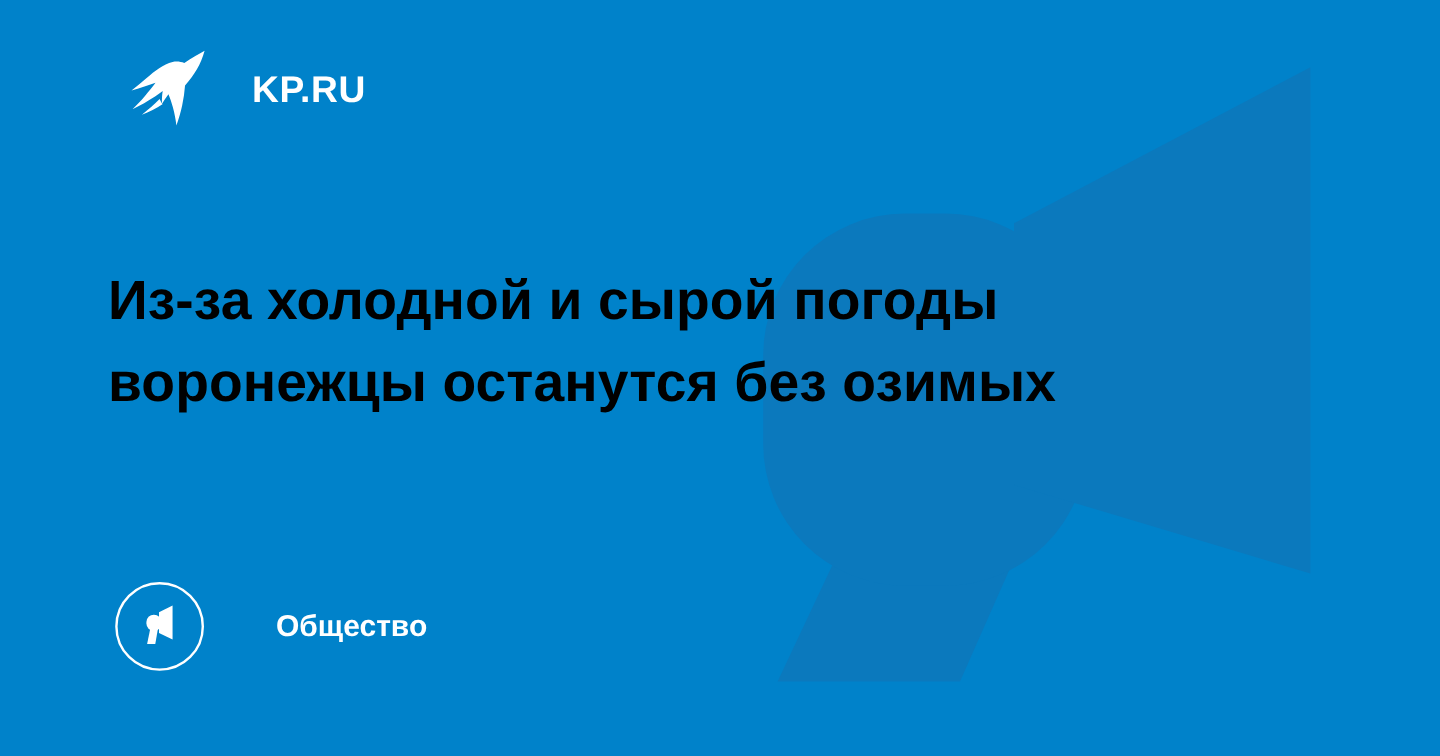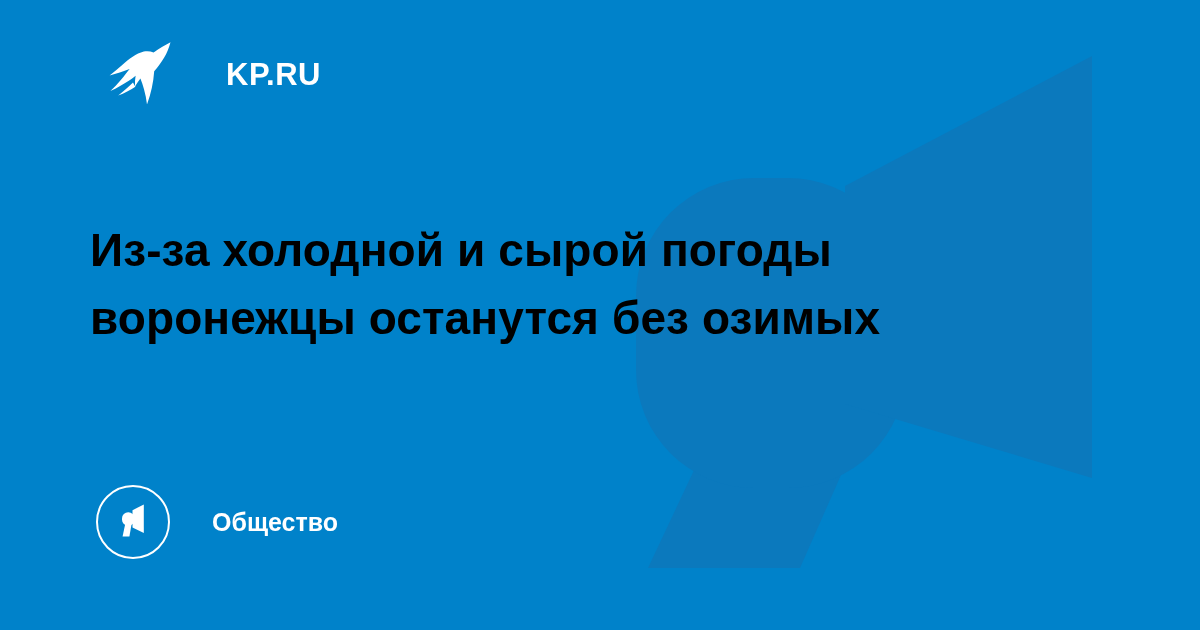--- a/index.html
+++ b/index.html
@@ -39,21 +39,21 @@
   }
 
   .brand-mark {
     width: 66px;
     height: 70px;
     display: block;
     flex: 0 0 auto;
   }
 
   .brand-name {
-    margin-left: 52px;
+    margin-left: 36px;
     color: #ffffff;
     font-size: 31px;
     font-weight: bold;
     letter-spacing: 0.5px;
     line-height: 1;
     white-space: nowrap;
   }
 
   
   .headline {
@@ -93,21 +93,21 @@
     justify-content: center;
   }
 
   .rubric-icon {
     width: 40px;
     height: 40px;
     display: block;
   }
 
   .rubric-label {
-    margin-left: 42px;
+    margin-left: 60px;
     color: #ffffff;
     font-size: 25px;
     font-weight: bold;
     line-height: 1;
     white-space: nowrap;
   }
 </style>
 </head>
 <body>
 

